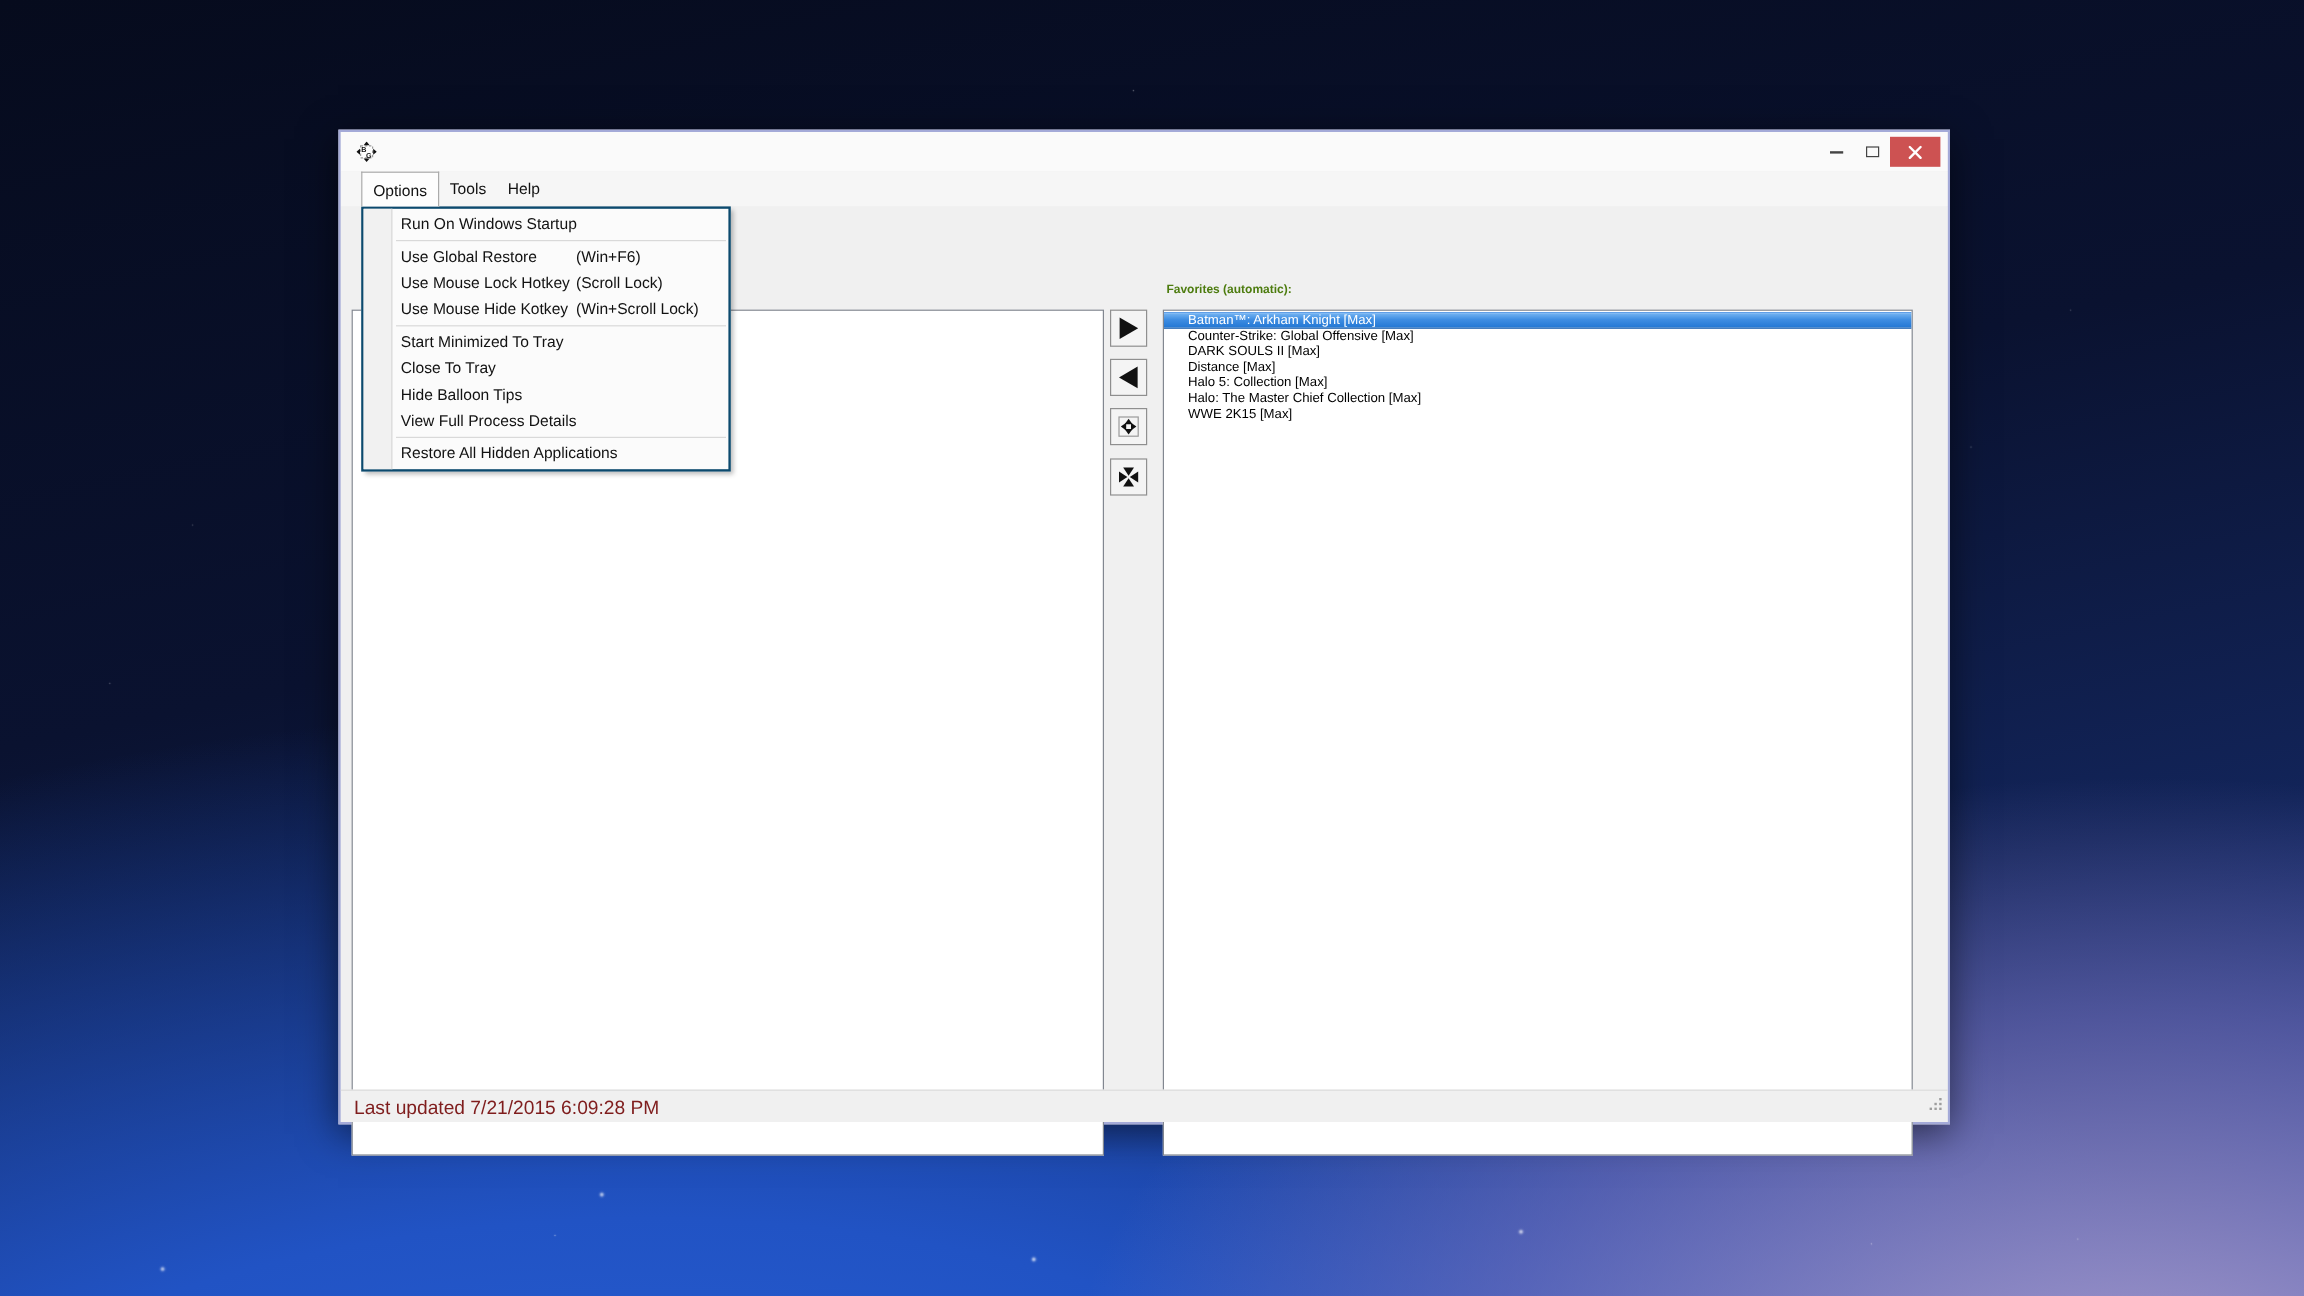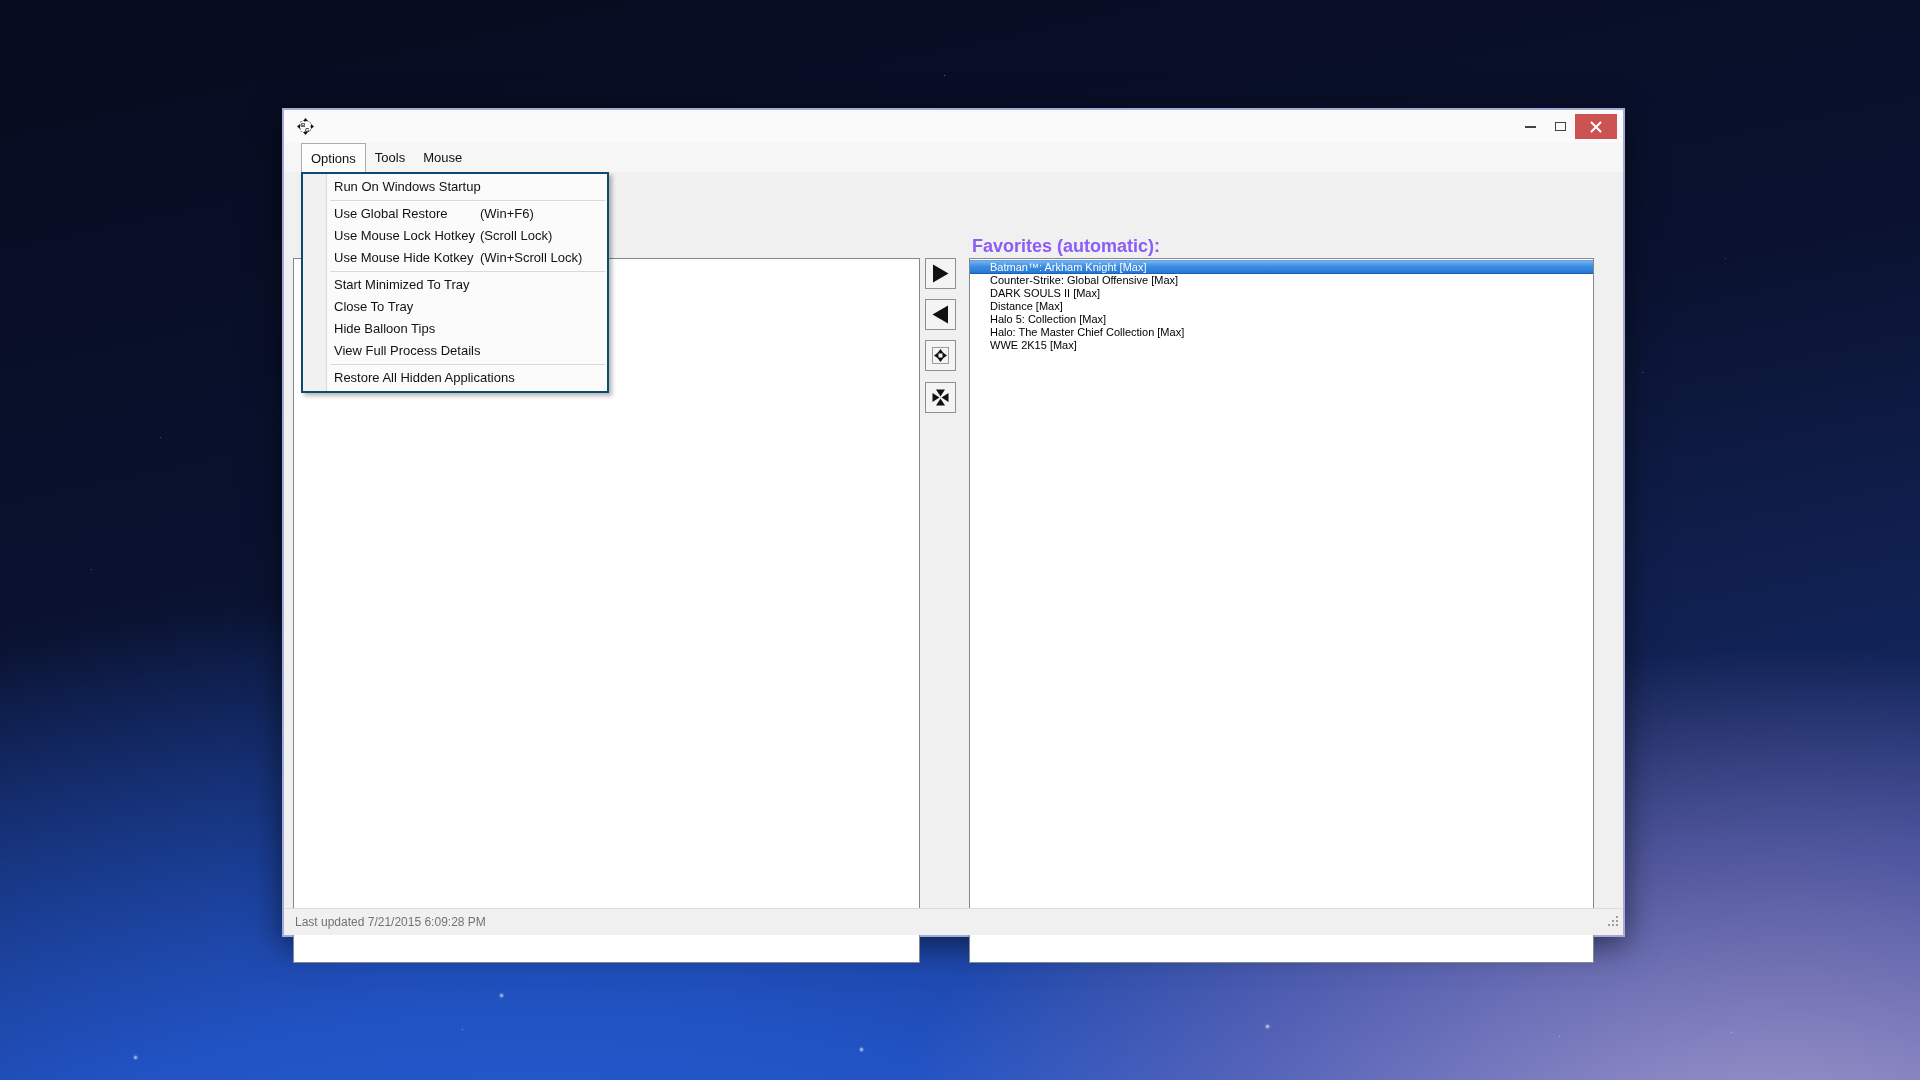--- a/index.html
+++ b/index.html
@@ -63,33 +63,33 @@
   .fav-list   { left:685px; top:86px; width:625px; height:705px; font-size:11px; color:#000; padding-top:1px; }
 
   .fav-row { height:13px; line-height:13px; padding-left:20px; white-space:nowrap; }
   .fav-row.selected {
     color:#fff;
     background:linear-gradient(180deg,#74b4f2 0%, #3e8de2 45%, #2377d4 100%);
     border-top:1px solid #5f9fe8; border-bottom:1px solid #1b5fae;
     height:14px; line-height:12px;
   }
 
-  .fav-label { position:absolute; left:688px; top:64px; font-size:18px; font-weight:bold; color:#8b5cf6; }
+  .fav-label { position:absolute; left:688px; top:64px; font-size:10px; font-weight:bold; color:#4d7c0f; }
 
   
   .xfer-btn {
     position:absolute; left:641px; width:31px; height:31px;
     background:#f4f4f4; border:1px solid #8f8f8f;
     display:flex; align-items:center; justify-content:center; padding:0;
   }
   .xfer-btn svg { display:block; }
 
   
   .statusbar { position:absolute; left:0; right:0; bottom:0; height:27px; background:#f0f0f0; border-top:1px solid #dcdcdc; }
-  .status-text { position:absolute; left:11px; top:6px; font-size:12px; color:#737373; }
+  .status-text { position:absolute; left:11px; top:6px; font-size:16px; color:#7f1d1d; }
   .resize-grip { position:absolute; right:3px; bottom:3px; }
 
   
   .menu-popup {
     position:absolute; left:17px; top:62px; width:308px; z-index:100;
     background:#fbfbfb; border:2px solid #0c4a6e;
     box-shadow:3px 3px 4px rgba(0,0,0,0.28);
     padding:2px 0; font-size:13px; color:#121212;
   }
   .menu-gutter { position:absolute; left:0; top:0; bottom:0; width:24px; background:#f1f1f1; border-right:1px solid #d9d9d9; }
@@ -134,21 +134,21 @@
   </div>
 
   <div class="menubar">
     <div class="mb-item open">
       <span>Options</span>
     </div>
     <div class="mb-item">
       <span>Tools</span>
     </div>
     <div class="mb-item">
-      <span>Mouse</span>
+      <span>Help</span>
     </div>
   </div>
 
   <div class="client">
 
     <div class="listbox left-list"></div>
 
     <button class="xfer-btn" style="top:86px;">
       <svg width="21" height="21" viewBox="0 0 21 21">
         <polygon points="3,1.5 18.5,10.5 3,19.5" fill="#111"></polygon>

